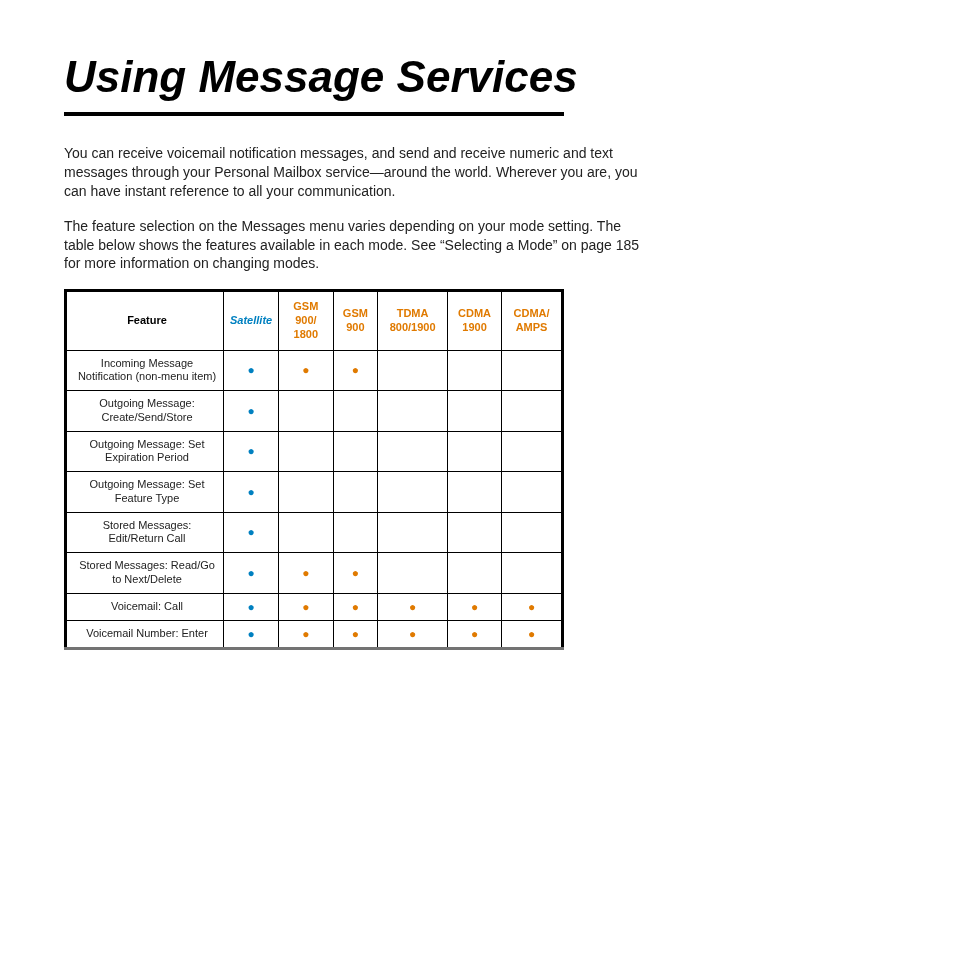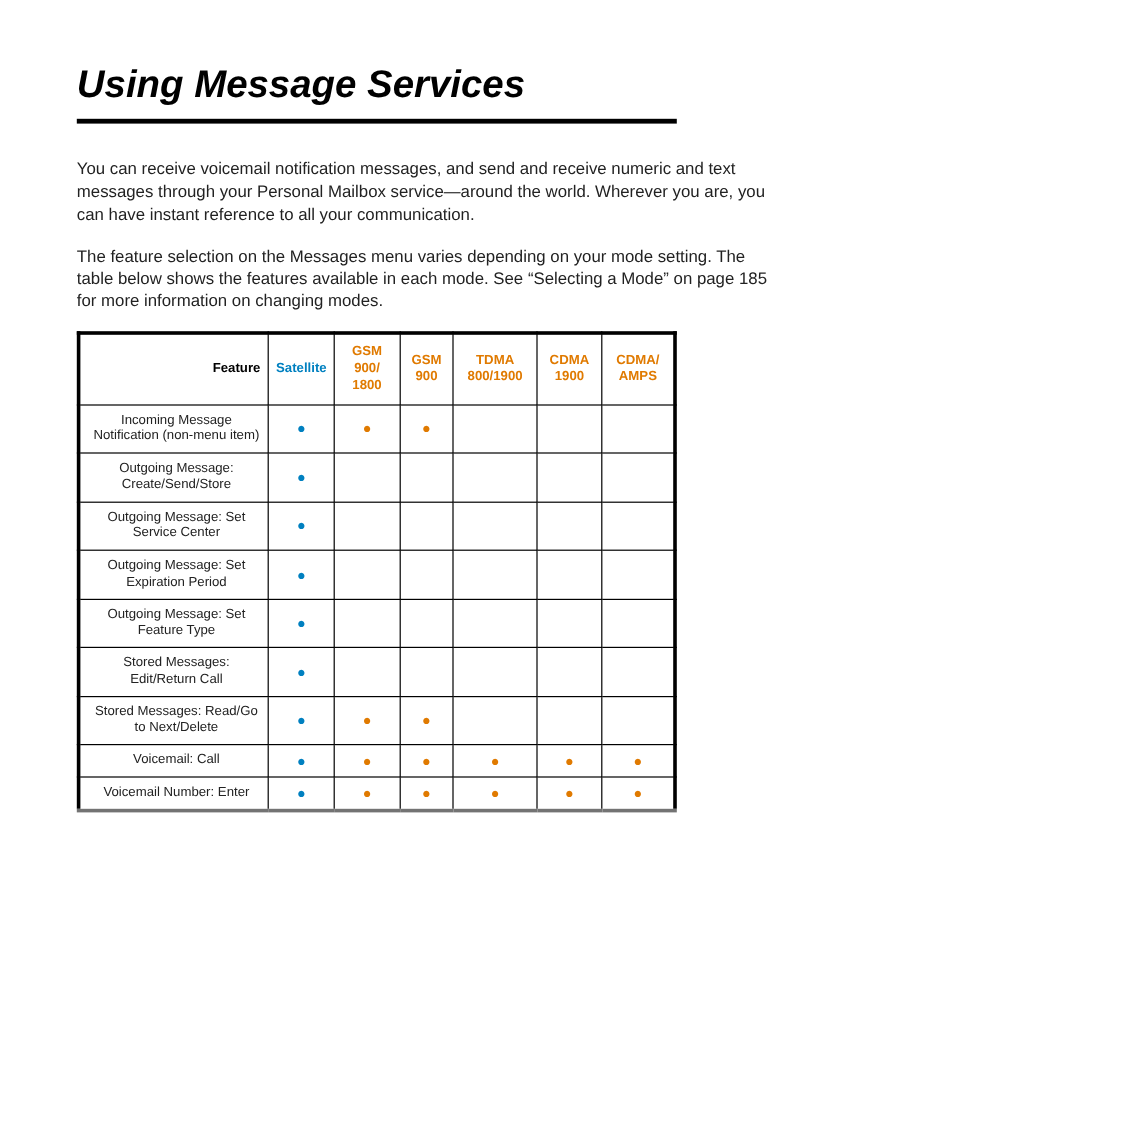--- a/index.html
+++ b/index.html
@@ -8,21 +8,21 @@
     width: 954px;
     height: 954px;
     background: #fff;
     font-family: Arial, Helvetica, sans-serif;
     color: #000;
   }
   .page {
     padding: 52px 64px 0 64px;
   }
   .title {
-    font-size: 32px;
+    font-size: 44px;
     font-weight: 700;
     font-style: italic;
     letter-spacing: 0px;
     margin: 0 0 10px 0;
     font-family: "Arial Black", Arial, Helvetica, sans-serif;
   }
   .rule {
     border: 0;
     border-top: 4px solid #000;
     margin: 0 0 28px 0;
@@ -45,26 +45,26 @@
   .feature-table th {
     font-weight: 700;
     text-align: center;
     padding: 8px 6px;
     border-right: 1px solid #000;
     border-bottom: 1px solid #000;
     vertical-align: middle;
     line-height: 1.25;
   }
   .feature-table th.feature-col {
-    text-align: right;
+    text-align: center;
     padding-left: 10px;
     color: #000;
     width: 140px;
   }
-  .feature-table th.satellite { color: #0080c0; }
+  .feature-table th.satellite { color: #0080c0; font-style: italic; }
   .feature-table th.mode { color: #e07a00; }
   .feature-table td {
     border-right: 1px solid #000;
     border-bottom: 1px solid #000;
     text-align: center;
     padding: 6px 6px;
     vertical-align: middle;
   }
   .feature-table td.feature-name {
     text-align: center;
@@ -118,29 +118,20 @@
         <tr>
           <td class="feature-name">Outgoing Message: Create/Send/Store</td>
           <td><span class="dot-blue">●</span></td>
           <td></td>
           <td></td>
           <td></td>
           <td></td>
           <td></td>
         </tr>
         <tr>
-          <td class="feature-name">Outgoing Message: Set Service Center</td>
-          <td><span class="dot-blue">●</span></td>
-          <td></td>
-          <td></td>
-          <td></td>
-          <td></td>
-          <td></td>
-        </tr>
-        <tr>
           <td class="feature-name">Outgoing Message: Set Expiration Period</td>
           <td><span class="dot-blue">●</span></td>
           <td></td>
           <td></td>
           <td></td>
           <td></td>
           <td></td>
         </tr>
         <tr>
           <td class="feature-name">Outgoing Message: Set Feature Type</td>

